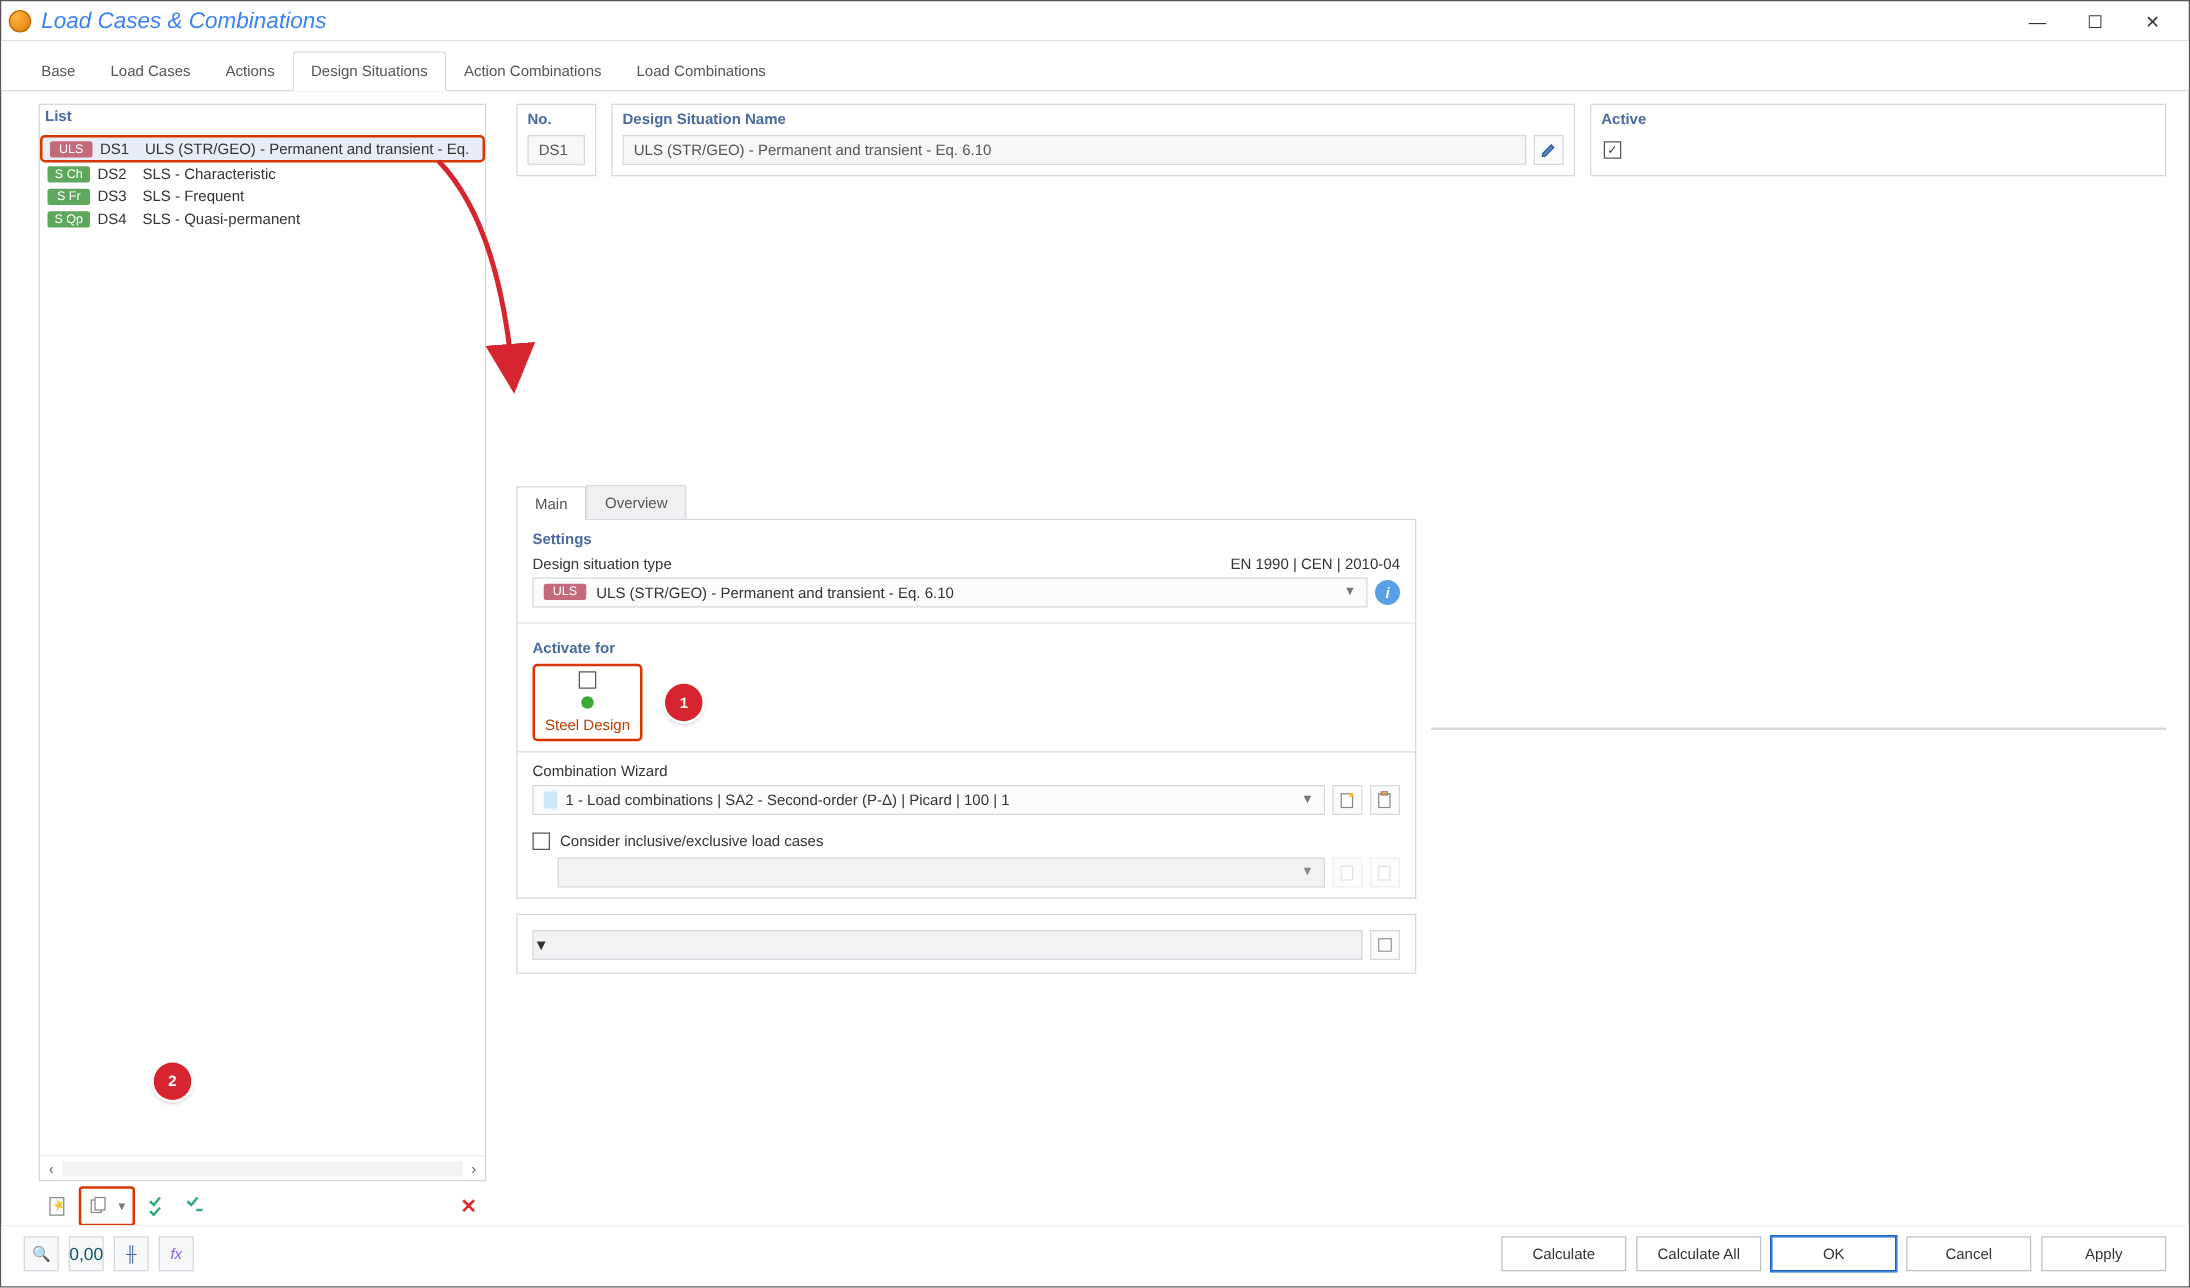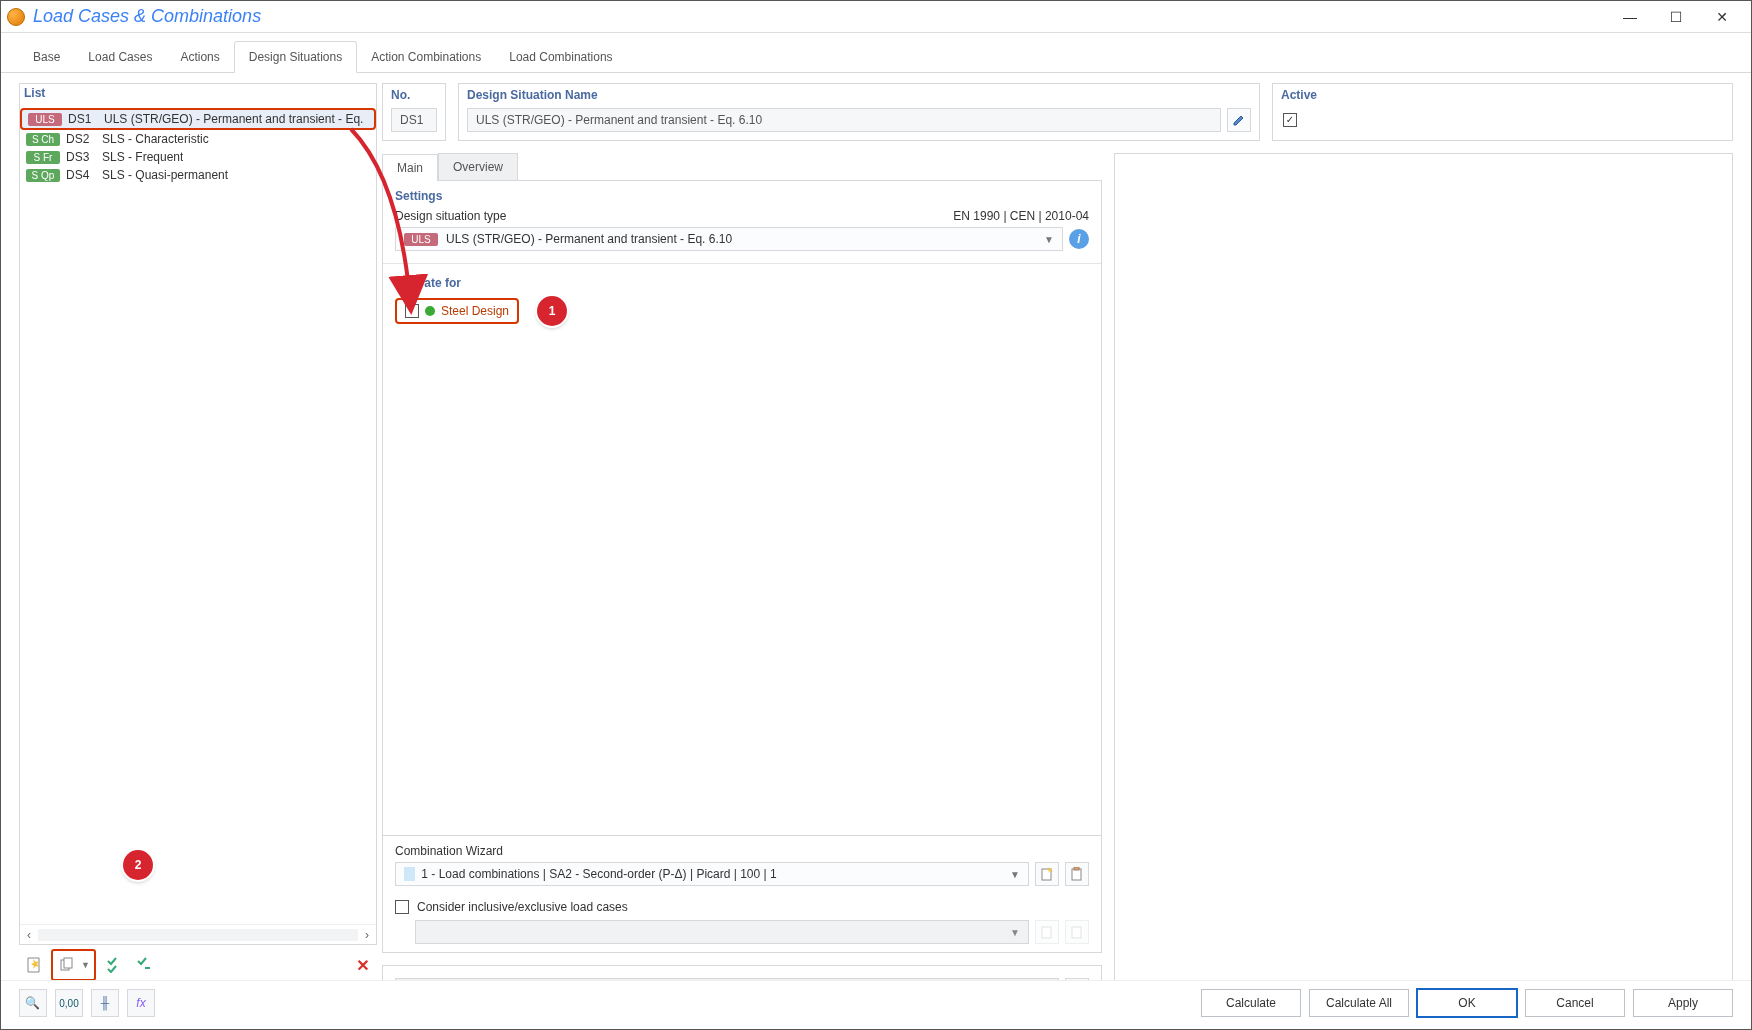--- a/index.html
+++ b/index.html
@@ -11,21 +11,21 @@
 .titlebar .title { flex: 1; font-size: 18px; color: #3b82f6; font-style: italic; }
 .winbtns { display: flex; gap: 0; }
 .winbtn { width: 46px; height: 30px; display: flex; align-items: center; justify-content: center; font-size: 14px; }
 
 
 .tabstrip { display: flex; align-items: flex-end; height: 40px; padding: 0 18px; border-bottom: 1px solid #d6d8db; background: #fff; }
 .tab { padding: 8px 14px 8px; color: #555; cursor: default; }
 .tab.active { border: 1px solid #d6d8db; border-bottom: 1px solid #fff; border-radius: 3px 3px 0 0; position: relative; top: 1px; background: #fff; }
 
 
-.body { display: flex; padding: 10px 18px 0 18px; gap: 5px; height: 940px; }
+.body { display: flex; padding: 10px 18px 0 18px; gap: 24px; height: 940px; margin-left: 12px; }
 .col-left { width: 358px; display: flex; flex-direction: column; }
 .col-right { flex: 1; display: flex; flex-direction: column; }
 
 
 .hdrlabel { color: #4a6aa0; font-weight: 600; padding: 2px 4px 6px; }
 .listbox { border: 1px solid #d6d8db; flex: 1; min-height: 0; display: flex; flex-direction: column; }
 .listbody { flex: 1; overflow: hidden; padding: 2px 0; }
 .listrow { display: flex; align-items: center; gap: 6px; padding: 2px 6px; font-size: 12px; white-space: nowrap; overflow: hidden; }
 .listrow.selected { background: #e8eef7; }
 .redhighlight { border: 2px solid #d63700; border-radius: 4px; }
@@ -59,38 +59,38 @@
 .pnl-head { padding: 4px 8px; }
 .input { border: 1px solid #d6d8db; background: #fff; padding: 4px 8px; margin: 2px 8px 8px; display: block; width: calc(100% - 16px); }
 .input.readonly { background: #f6f7f8; color: #555; }
 .namewrap { display: flex; align-items: center; gap: 6px; margin: 2px 8px 8px; }
 .namewrap .input { flex: 1; margin: 0; }
 .iconbtn { width: 24px; height: 24px; border: 1px solid #d6d8db; display: flex; align-items: center; justify-content: center; background: #fafbfc; }
 .checkbox { width: 14px; height: 14px; border: 1px solid #555; display: inline-flex; align-items: center; justify-content: center; font-size: 10px; color: #333; background: #fff; }
 .pnl-active-body { padding: 6px 10px 10px; }
 
 
-.rowmain { display: flex; gap: 12px; margin-top: 12px; flex: 1; min-height: 0; }
+.rowmain { display: flex; gap: 12px; margin-top: 12px; flex: 1; min-height: 0; align-items: center; }
 .maincol { width: 720px; display: flex; flex-direction: column; }
 .sidecol { flex: 1; }
 .subtabs { display: flex; gap: 0; border-bottom: 1px solid #d6d8db; }
 .subtab { padding: 6px 14px; border: 1px solid #d6d8db; background: #eef0f2; border-bottom: none; color: #555; }
 .subtab.active { background: #fff; position: relative; top: 1px; }
 .mainpanel { border: 1px solid #d6d8db; border-top: none; flex: 1; display: flex; flex-direction: column; }
 .sect { padding: 8px 12px; }
 .sectlabel { color: #4a6aa0; font-weight: 600; margin-bottom: 6px; }
 .stdrow { display: flex; justify-content: space-between; margin-bottom: 4px; color: #333; }
 .ddrow { display: flex; align-items: center; gap: 6px; }
 .dd { flex: 1; display: flex; align-items: center; gap: 8px; border: 1px solid #d6d8db; padding: 4px 8px; background: #fbfcfd; }
 .dd .caret { margin-left: auto; color: #777; font-size: 10px; }
 .infoicon { width: 20px; height: 20px; border-radius: 50%; background: #5aa0e6; color: #fff; display: flex; align-items: center; justify-content: center; font-weight: bold; font-style: italic; font-size: 12px; }
 
 .divider { border-top: 1px solid #e3e5e8; margin: 4px 0; }
 
-.activatebox { display: inline-flex; align-items: center; gap: 6px; border: 2px solid #d63700; border-radius: 4px; padding: 4px 8px; }
+.activatebox { display: inline-flex; align-items: center; gap: 6px; border: 2px solid #d63700; border-radius: 4px; padding: 4px 8px; flex-direction: column; }
 .greendot { width: 10px; height: 10px; border-radius: 50%; background: #3aaa35; }
 .redtext { color: #b83b00; }
 .optpanel { border-top: 1px solid #d6d8db; padding: 8px 12px; }
 .cwdd { display: flex; align-items: center; gap: 6px; }
 .cwinput { flex: 1; border: 1px solid #d6d8db; padding: 4px 8px; background: #fbfcfd; display: flex; align-items: center; }
 .cwinput .cwcode { background: #cfe8f7; padding: 0 4px; margin-right: 6px; }
 .cwinput .caret { margin-left: auto; color: #777; font-size: 10px; }
 .checkrow { display: flex; align-items: center; gap: 8px; margin-top: 14px; }
 .emptydd { display: flex; align-items: center; gap: 6px; margin-top: 6px; margin-left: 20px; }
 .emptydd .track { flex: 1; border: 1px solid #d6d8db; height: 24px; background: #f1f2f3; display: flex; align-items: center; }
@@ -341,21 +341,21 @@
     </div>
 
   </div>
 </div>
 
 <div class="footer">
   <div class="footicon">
       <span>🔍</span>
     </div>
   <div class="footicon">
-      <span style="font-size:10px;color:#156">0,00</span>
+      <span style="font-size:14px;color:#156">0,00</span>
     </div>
   <div class="footicon">
       <span>╫</span>
     </div>
   <div class="footicon">
       <span style="color:#8b5cf6;font-style:italic;">fx</span>
     </div>
   <div class="footspacer"></div>
   <div class="btn">Calculate</div>
   <div class="btn">Calculate All</div>

